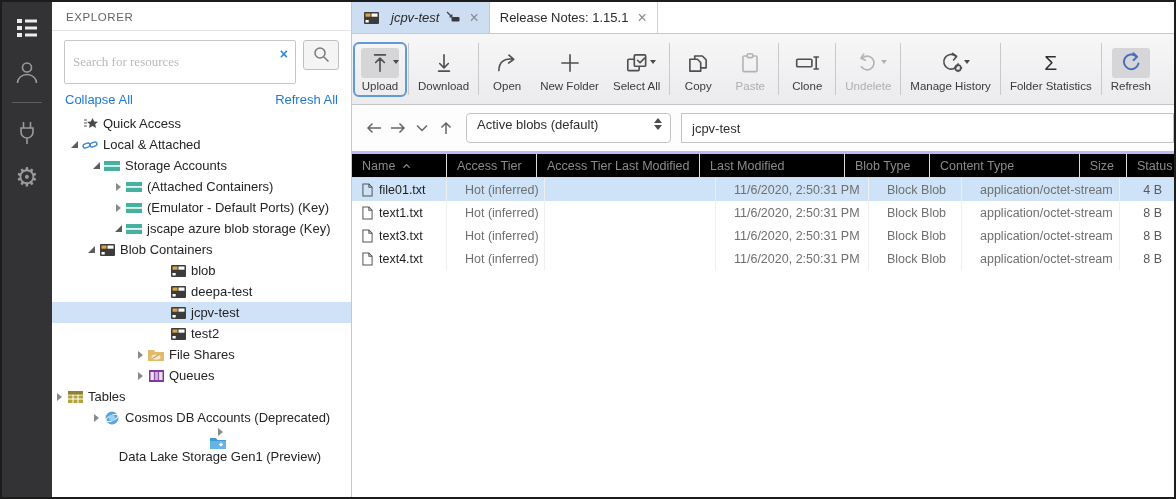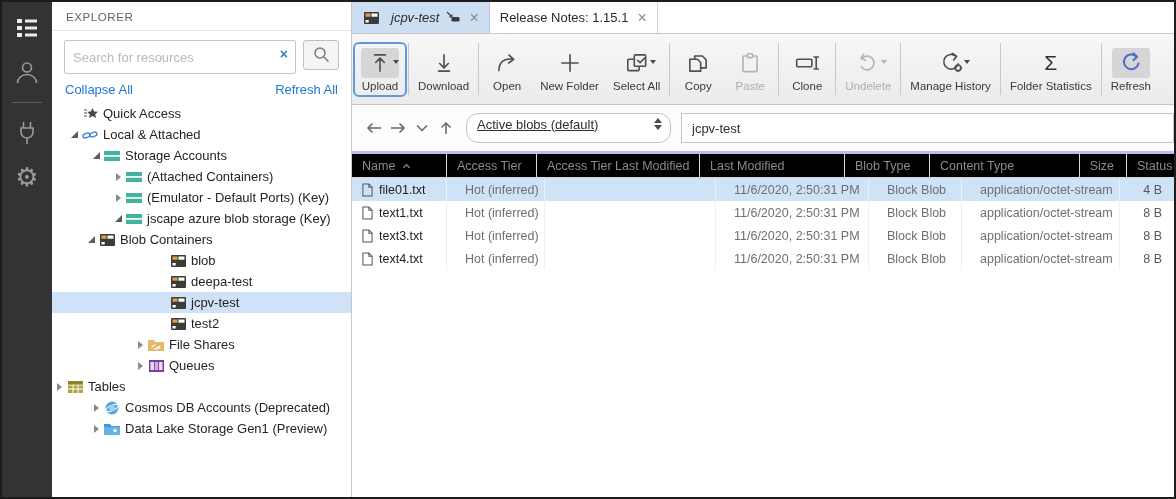--- a/index.html
+++ b/index.html
@@ -17,23 +17,23 @@
   .act-divider { width:30px; height:1px; background:#5c5c5e; margin:8px 0; }
   .gear-glyph { font-size:26px; color:#9a9a9a; line-height:1; }
 
   
   .explorer { position:absolute; left:50px; top:0; bottom:0; width:300px; background:#fff;
      border-right:1px solid #c9c9c9; }
   .exp-header { padding:9px 14px 7px; font-size:11.5px; letter-spacing:.6px; color:#636363;
      border-bottom:1px solid #e4e4e4; }
   .search-row { display:flex; margin:9px 12px 0 12px; }
   .search-box { position:relative; flex:1; }
-  .search-box input { width:100%; height:34px; border:1px solid #c6c6c6; border-radius:2px;
+  .search-box input { width:100%; height:44px; border:1px solid #c6c6c6; border-radius:2px;
      padding:0 26px 0 8px; font-size:13px; color:#333; outline:none;
-     font-family:Liberation Sans, sans-serif; }
+     font-family:Liberation Serif, serif; }
   .search-box input::placeholder { color:#b9b9b9; }
   .clear-x { position:absolute; right:8px; top:6px; color:#2e86d6; font-size:14px;
      font-weight:bold; cursor:pointer; line-height:17px; }
   .search-btn { width:36px; height:30px; margin-left:7px; border:1px solid #c0c0c0;
      border-radius:3px; background:#f4f4f5; display:flex; align-items:center;
      justify-content:center; cursor:pointer; }
   .links-row { display:flex; justify-content:space-between; margin:8px 13px 6px 13px; }
   .links-row a { color:#2179d2; font-size:13px; text-decoration:none; cursor:pointer; }
 
   .tree { margin-top:2px; }
@@ -75,22 +75,22 @@
   .tb-caret { position:absolute; right:0px; top:12px; width:0; height:0;
      border-left:3.5px solid transparent; border-right:3.5px solid transparent;
      border-top:4.5px solid #4a4a4a; }
   .sigma { font-size:21px; color:#2e2e2e; line-height:1; }
 
   .navbar { height:46px; display:flex; align-items:center; padding:0 0 0 10px;
      background:#fdfdfd; }
   .nav-btn { width:24px; height:26px; border:none; background:none; display:flex;
      align-items:center; justify-content:center; cursor:pointer; flex:none; }
   .nav-select { width:205px; height:30px; margin-left:8px; border:1px solid #c3c3c5;
-     border-radius:12px; background:#fff; display:flex; align-items:center; padding:0 8px 8px 10px;
-     font-size:13px; color:#2e2e2e; cursor:pointer; flex:none;text-decoration:underline; }
+     border-radius:4px; background:#fff; display:flex; align-items:center; padding:0 8px 8px 10px;
+     font-size:13px; color:#2e2e2e; cursor:pointer; flex:none; }
   .nav-select .sel-label { flex:1; }
   .updown { display:flex; flex-direction:column; gap:2px; }
   .updown i { display:block; width:0; height:0; border-left:4px solid transparent;
      border-right:4px solid transparent; }
   .updown .u { border-bottom:5px solid #4c4c4c; }
   .updown .d { border-top:5px solid #4c4c4c; }
   .path-input { flex:1; height:30px; margin-left:10px; border:1px solid #c3c3c5;
      padding:0 10px; font-size:13px; color:#2e2e2e; outline:none;
      font-family:"Liberation Sans","DejaVu Sans",sans-serif; }
 
@@ -346,21 +346,21 @@
           </span>
           <span class="tree-ico">
             <svg width="14" height="14" viewBox="0 0 14 14">
               <circle cx="7" cy="7" r="6.5" fill="#58a6dd"></circle>
               <ellipse cx="7" cy="7" rx="6.5" ry="2.6" fill="none" stroke="#fff" stroke-width="1" transform="rotate(-25 7 7)"></ellipse>
               <circle cx="7" cy="7" r="3" fill="#9ed0f0"></circle>
             </svg>
           </span>
           <span>Cosmos DB Accounts (Deprecated)</span>
         </div>
-        <div class="tree-row" style="padding-left: 37px;">
+        <div class="tree-row" style="padding-left: 37px; flex-direction: column;">
           <span class="arrow-slot">
             <span class="tri-col"></span>
           </span>
           <span class="tree-ico">
             <svg width="16" height="13" viewBox="0 0 16 13">
               <path d="M0 2 h6 l1.5 2 H16 v9 H0z" fill="#3f9bd8"></path>
               <rect x="0" y="5" width="16" height="8" fill="#66b4e4"></rect>
               <path d="M11 6.5 v3 M9.3 8 L11 9.7 12.7 8" stroke="#fff" stroke-width="1.2" fill="none"></path>
             </svg>
           </span>

